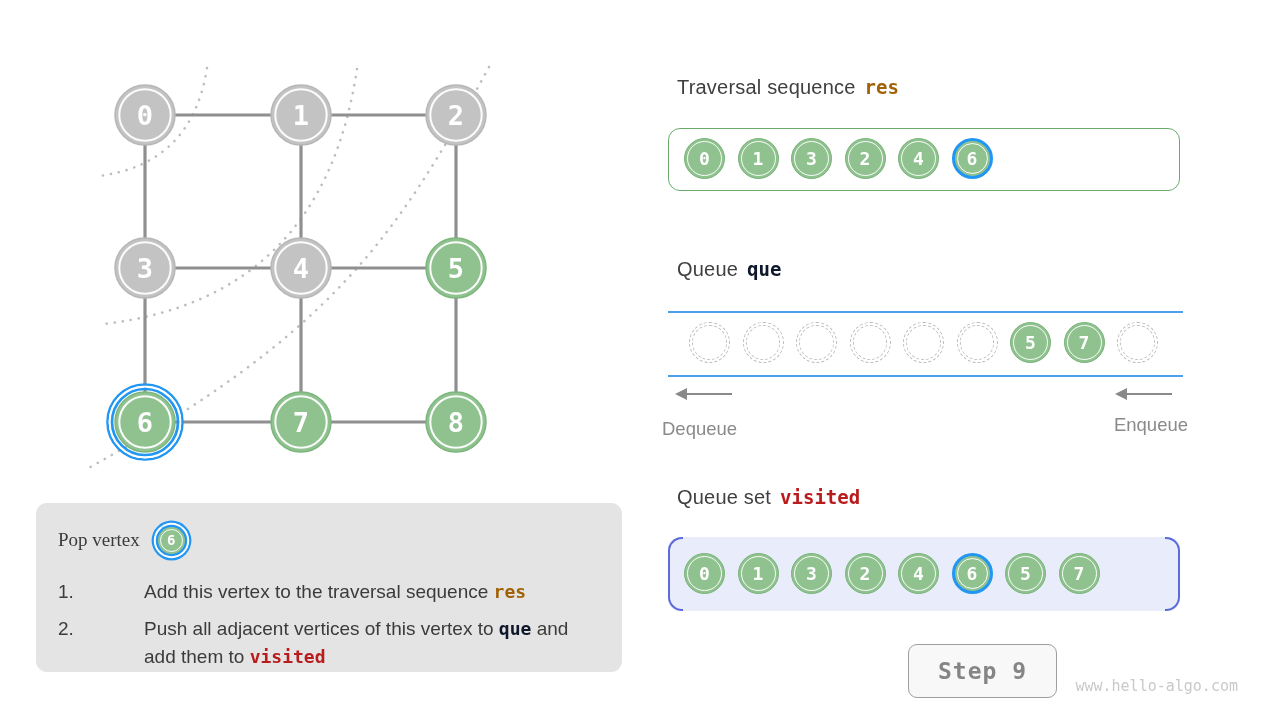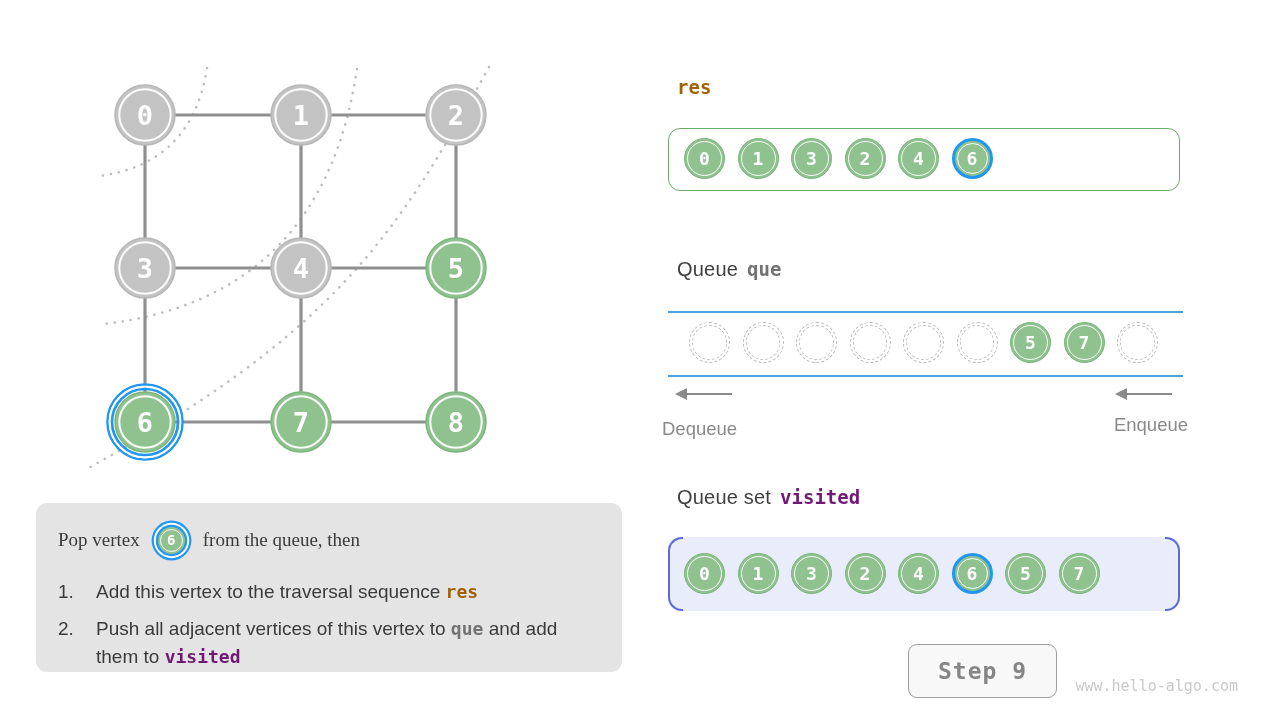--- a/index.html
+++ b/index.html
@@ -5,22 +5,22 @@
   html,body{margin:0;padding:0;}
   body{width:1280px;height:720px;background:#ffffff;overflow:hidden;
        font-family:"Liberation Sans","DejaVu Sans",sans-serif;position:relative;}
   .abs{position:absolute;}
 
   
   .sec-title{position:absolute;display:flex;align-items:baseline;gap:9px;}
   .sec-title .t{font-size:20px;color:#3f3f3f;letter-spacing:.2px;}
   .sec-title .code{font-family:"DejaVu Sans Mono","Liberation Mono",monospace;font-weight:bold;font-size:19px;}
   .code.green{color:#a16207;}
-  .code.blue{color:#737373;}
-  .code.indigo{color:#701a75;}
+  .code.blue{color:#0f172a;}
+  .code.indigo{color:#b91c1c;}
 
   
   .res-box{position:absolute;left:668px;top:128px;width:512px;height:63px;
            border:1.7px solid #6cab6c;border-radius:12px;box-sizing:border-box;background:#fff;}
   .hash-box{position:absolute;left:668px;top:537px;width:512px;height:74px;
             background:#e9edfb;border-radius:12px;}
   .bracket{position:absolute;top:0;bottom:0;width:15px;box-sizing:border-box;}
   .bracket.left{left:0;border-left:2.5px solid #5b6bd9;border-top:2.5px solid #5b6bd9;
                 border-bottom:2.5px solid #5b6bd9;border-radius:14px 0 0 14px;}
   .bracket.right{right:0;border-right:2.5px solid #5b6bd9;border-top:2.5px solid #5b6bd9;
@@ -68,21 +68,21 @@
   .chip-mini{position:relative;width:27px;height:27px;border-radius:50%;background:#90c290;
              margin:0 7px;flex:0 0 auto;
              box-shadow:0 0 0 2.2px #2196f3,0 0 0 4.2px #ffffff,0 0 0 6.4px #2196f3;}
   .chip-mini .ring{position:absolute;inset:2px;border:1.3px solid rgba(255,255,255,.95);border-radius:50%;}
   .chip-mini .num{position:absolute;inset:0;display:flex;align-items:center;justify-content:center;
                   color:#fff;font-family:"DejaVu Sans Mono","Liberation Mono",monospace;
                   font-weight:bold;font-size:14px;}
   .info-items{margin-top:17px;display:flex;flex-direction:column;gap:9px;}
   .info-item{display:flex;line-height:28px;}
   .info-item .n{width:38px;flex:0 0 auto;}
-  .info-item .content{flex:1;white-space:pre-wrap;max-width:505px;}
+  .info-item .content{flex:1;white-space:pre-wrap;max-width:505px;margin-left:48px;}
   .info-item .code{font-family:"DejaVu Sans Mono","Liberation Mono",monospace;font-weight:bold;font-size:18px;}
 
   
   .arc{fill:none;stroke:#bdbdbd;stroke-width:2.6;stroke-dasharray:.1 8;stroke-linecap:round;}
   .edge{stroke:#8f8f8f;stroke-width:3.2;}
   .disc.gray{fill:#c3c3c3;stroke:#b7b7b7;stroke-width:1.5;}
   .disc.green,.disc.current{fill:#90c290;stroke:#7cb67c;stroke-width:1.5;}
   .nodering{fill:none;stroke:#ffffff;stroke-width:2;opacity:.95;}
   .focus-blue{fill:none;stroke:#2196f3;}
   .focus-white{fill:none;stroke:#ffffff;}
@@ -152,20 +152,21 @@
       <text x="301" y="431.5" class="nodelabel">7</text>
     </g>
     <g>
       <circle cx="456" cy="422" r="30" class="disc green"></circle>
       <circle cx="456" cy="422" r="25.7" class="nodering"></circle>
       <text x="456" y="431.5" class="nodelabel">8</text>
     </g>
   </svg>
 
 <div class="sec-title" style="left:677px;top:76px">
+  <span class="t">Traversal sequence</span>
   <span class="code green">res</span>
 </div>
 <div class="res-box"></div>
 <div class="chip-row" style="left:684px;top:138px">
     <div class="chip">
       <div class="ring"></div>
       <div class="num">0</div>
     </div>
     <div class="chip">
       <div class="ring"></div>
@@ -270,21 +271,20 @@
 <div class="step-btn">Step 9</div>
 <div class="watermark">www.hello-algo.com</div>
 
 <div class="info-box">
   <div class="info-line1">
       <span class="txt">Pop vertex</span>
       <div class="chip-mini">
         <div class="ring"></div>
         <div class="num">6</div>
       </div>
-      <span class="txt">from the queue, then</span>
     </div>
   <div class="info-items">
       <div class="info-item">
         <div class="n">1.</div>
         <div class="content"><span class="txt">Add this vertex to the traversal sequence </span><span class="code green">res</span></div>
       </div>
       <div class="info-item">
         <div class="n">2.</div>
         <div class="content"><span class="txt">Push all adjacent vertices of this vertex to </span><span class="code blue">que</span><span class="txt"> and add them to </span><span class="code indigo">visited</span></div>
       </div>

